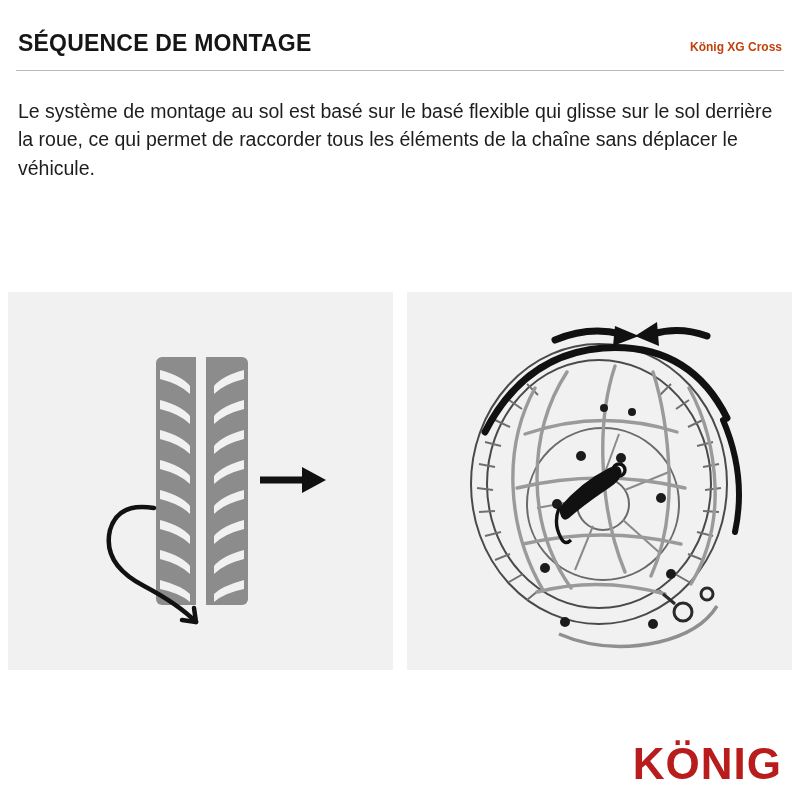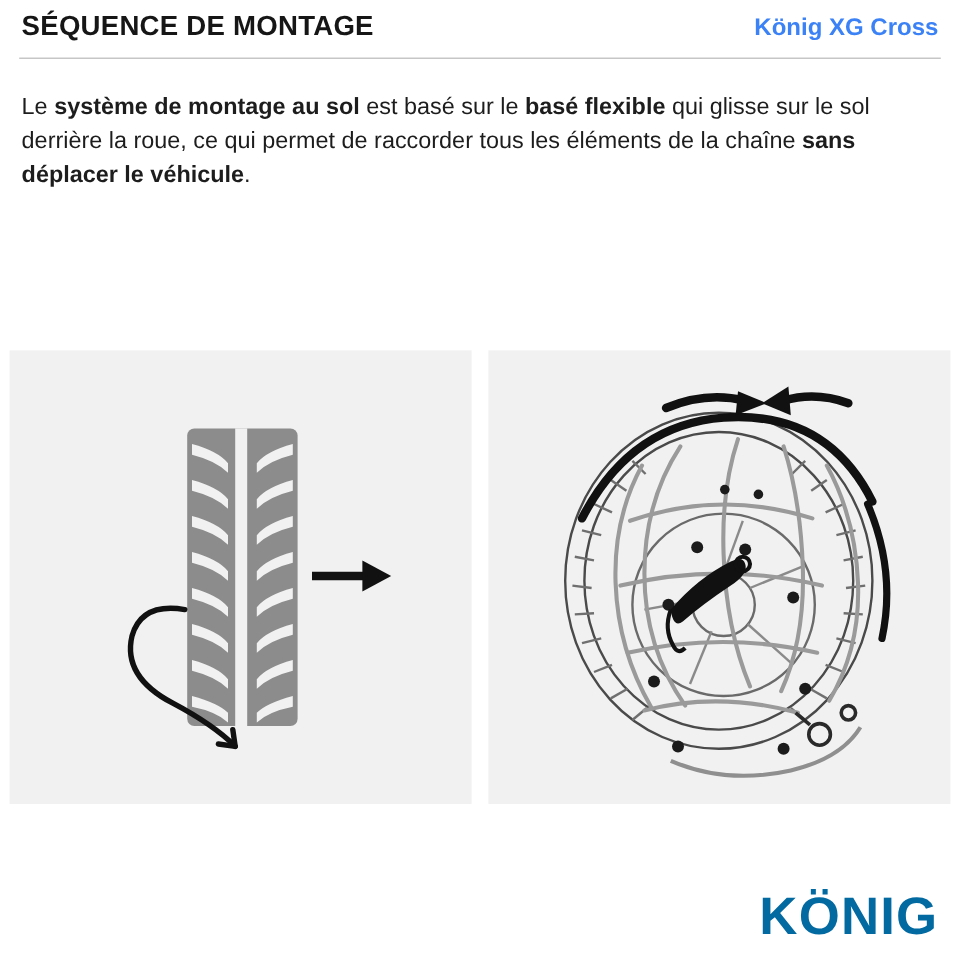--- a/index.html
+++ b/index.html
@@ -13,56 +13,56 @@
     font-family: "Liberation Sans", sans-serif;
     color: #1a1a1a;
     position: relative;
     overflow: hidden;
   }
   .page {
     position: relative;
     width: 800px;
     height: 800px;
     box-sizing: border-box;
-    padding: 8px 16px 0 16px;
+    padding: 30px 16px 0 16px;
   }
   
   .header-row {
     display: flex;
     align-items: baseline;
     justify-content: space-between;
     padding: 0 2px;
   }
   .header-title {
     font-size: 23px;
     font-weight: bold;
     letter-spacing: 0.2px;
     color: #161616;
     text-transform: uppercase;
   }
   .header-product {
-    font-size: 20px;
+    font-size: 12px;
     font-weight: bold;
-    color: #3b82f6;
+    color: #c2410c;
     white-space: nowrap;
   }
   .header-rule {
     margin-top: 13px;
     border-top: 1px solid #b9b9b9;
   }
   
   .intro {
     margin-top: 26px;
     padding: 0 2px;
     font-size: 19.5px;
     line-height: 1.46;
     color: #1d1d1d;
     max-width: 780px;
   }
-  .intro b { font-weight: bold; }
+  .intro b { font-weight: normal; }
   
   .panels {
     position: absolute;
     top: 292px;
     left: 8px;
     width: 784px;
     display: flex;
     gap: 14px;
   }
   .panel {
@@ -80,21 +80,21 @@
     bottom: 16px;
     display: flex;
     align-items: flex-end;
     gap: 0px;
   }
   .logo-text {
     font-family: "Liberation Sans", sans-serif;
     font-weight: bold;
     font-size: 44px;
     letter-spacing: 1px;
-    color: #0369a1;
+    color: #b91c1c;
     line-height: 0.92;
     margin-left: 28px;
   }
 </style>
 </head>
 <body>
 
 <div class="page">
 
   <div class="header-row">

